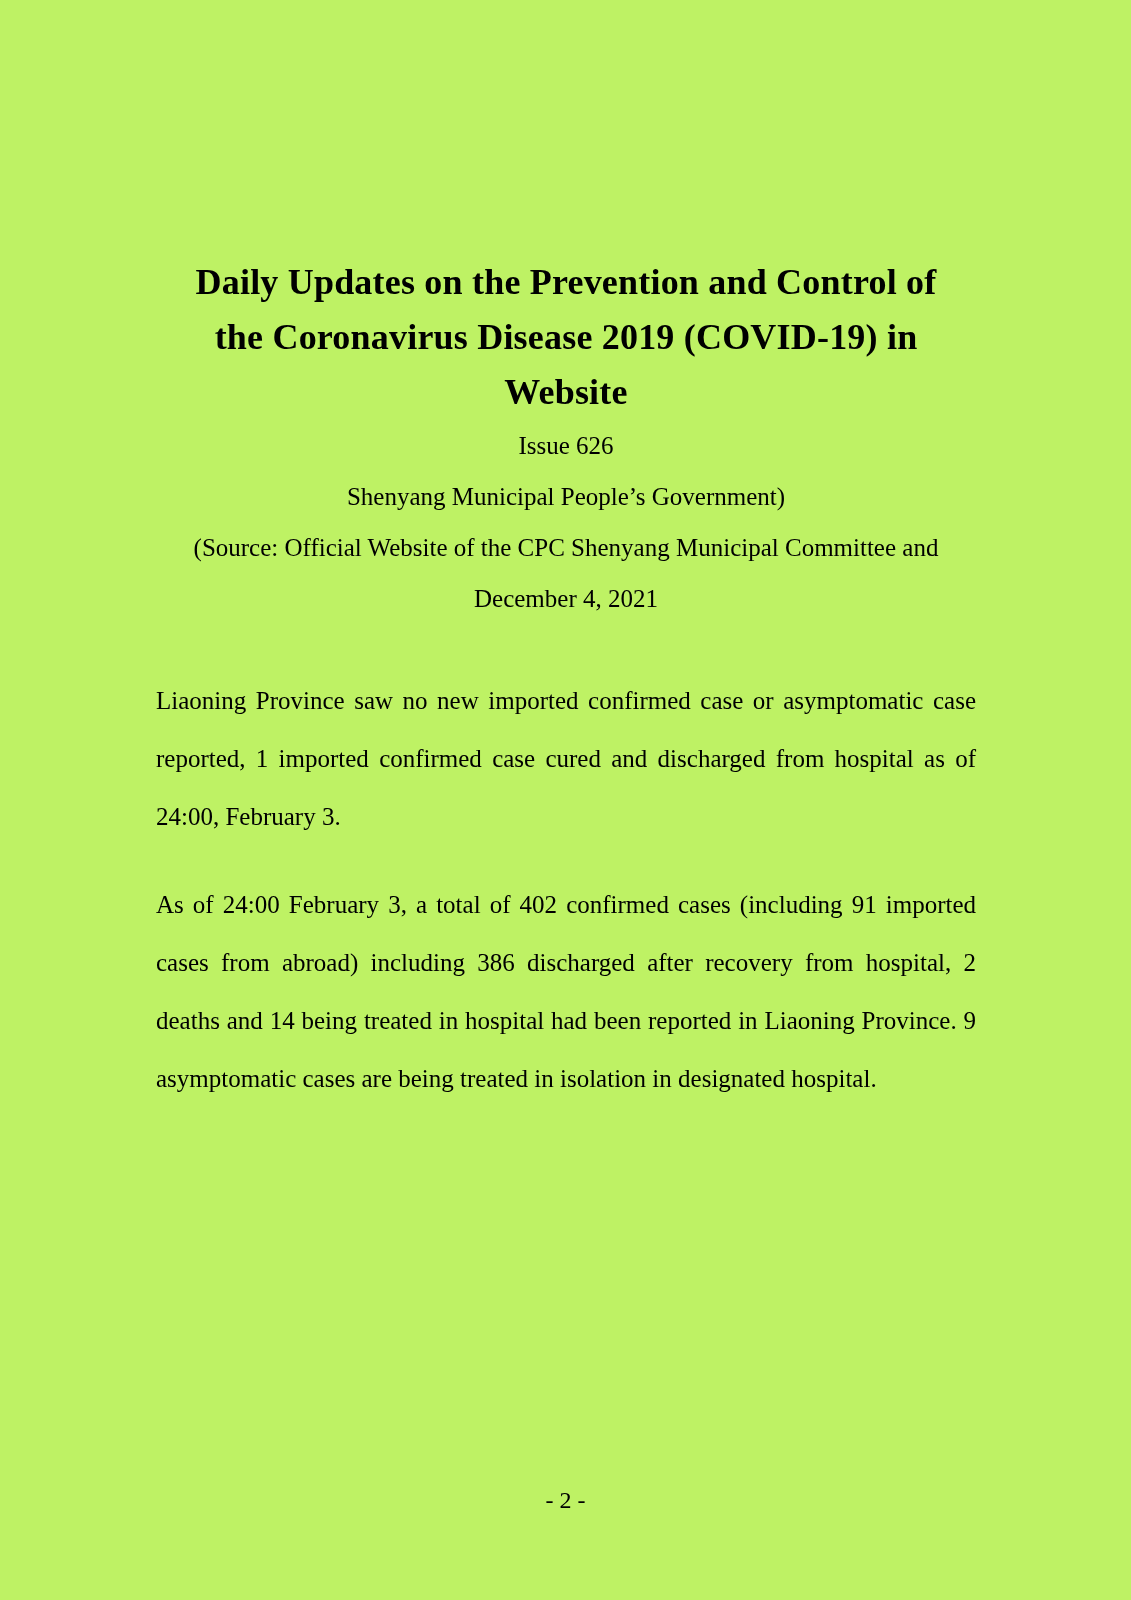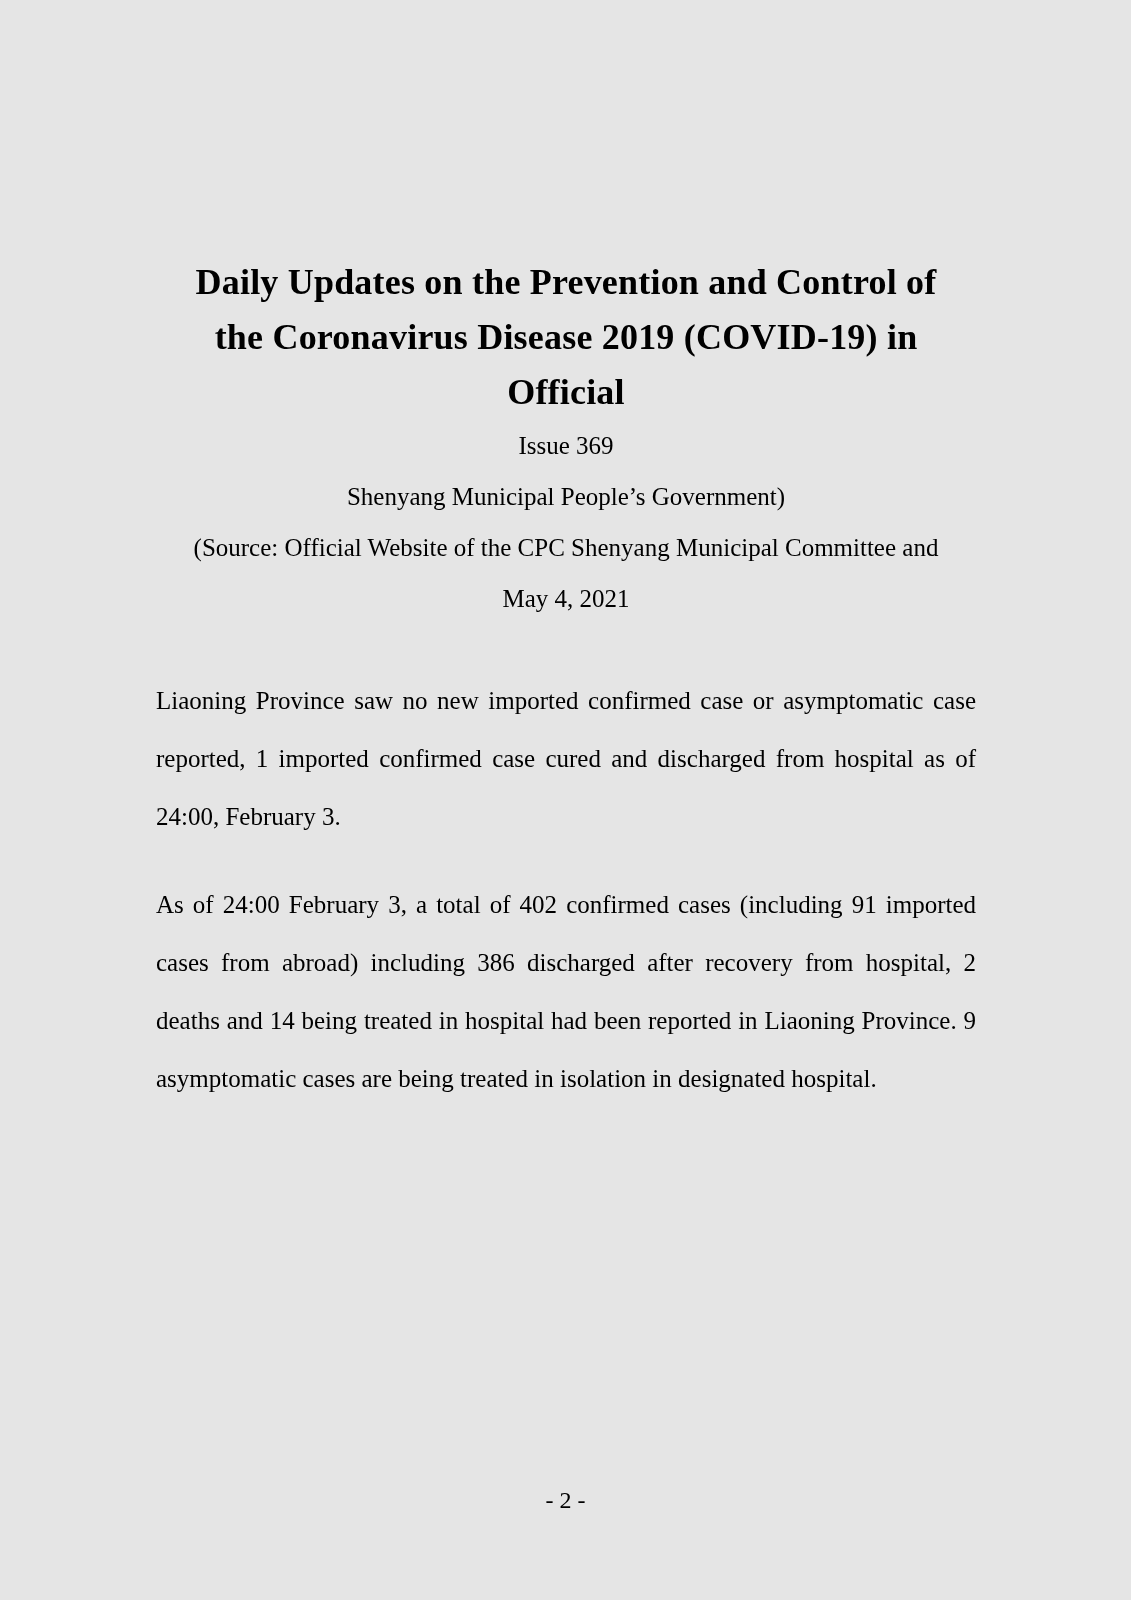--- a/index.html
+++ b/index.html
@@ -11,21 +11,21 @@
     width: 1131px;
     height: 1600px;
     position: relative;
     font-family: "Liberation Serif", serif;
     color: #000000;
     overflow: hidden;
   }
   .page {
     position: absolute;
     inset: 0;
-    background: #e5e5e5;
+    background: #bef264;
     font-family: Liberation Serif, serif;
   }
   .content {
     position: absolute;
     left: 148px;
     top: 255px;
     width: 836px;
   }
   .doc-title {
     margin: 0;
@@ -67,28 +67,28 @@
 </style>
 </head>
 <body>
 
 <div class="page">
   <div class="content">
 
     <h1 class="doc-title">
       <span class="title-line">Daily Updates on the Prevention and Control of</span>
       <span class="title-line">the Coronavirus Disease 2019 (COVID-19) in</span>
-      <span class="title-line">Official</span>
+      <span class="title-line">Website</span>
     </h1>
 
     <div class="meta">
-      <span class="meta-line">Issue 369</span>
+      <span class="meta-line">Issue 626</span>
       <span class="meta-line">Shenyang Municipal People’s Government)</span>
       <span class="meta-line">(Source: Official Website of the CPC Shenyang Municipal Committee and</span>
-      <span class="meta-line">May 4, 2021</span>
+      <span class="meta-line">December 4, 2021</span>
     </div>
 
     <p class="para para-1">Liaoning Province saw no new imported confirmed case or asymptomatic case reported, 1 imported confirmed case cured and discharged from hospital as of 24:00, February 3.</p>
 
     <p class="para para-2">As of 24:00 February 3, a total of 402 confirmed cases (including 91 imported cases from abroad) including 386 discharged after recovery from hospital, 2 deaths and 14 being treated in hospital had been reported in Liaoning Province. 9 asymptomatic cases are being treated in isolation in designated hospital.</p>
 
   </div>
 
   <div class="page-number">- 2 -</div>
 </div>

